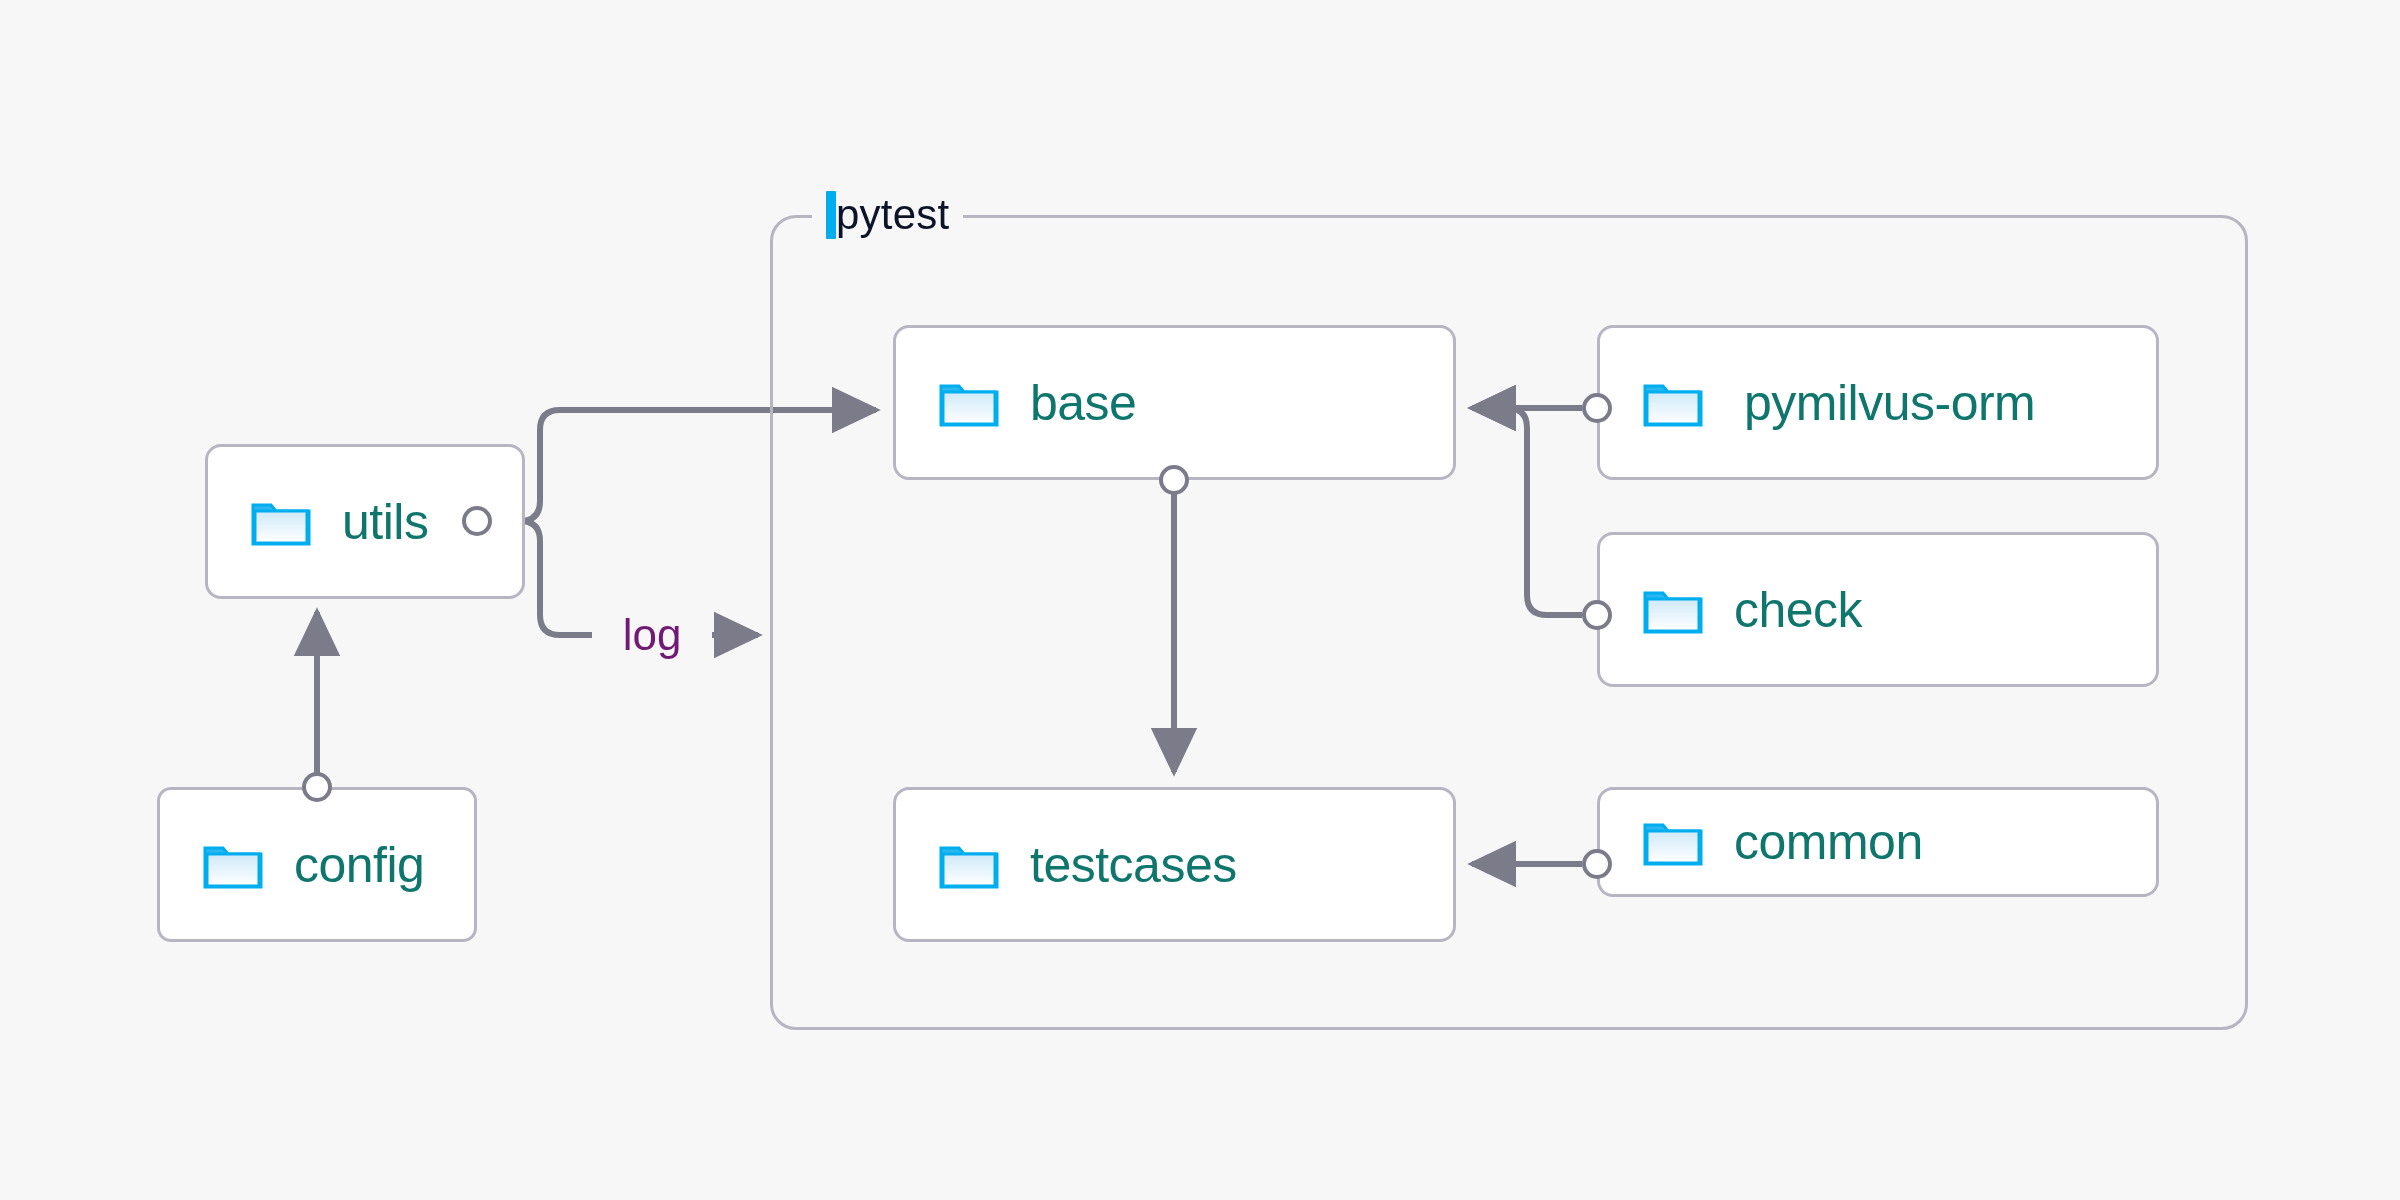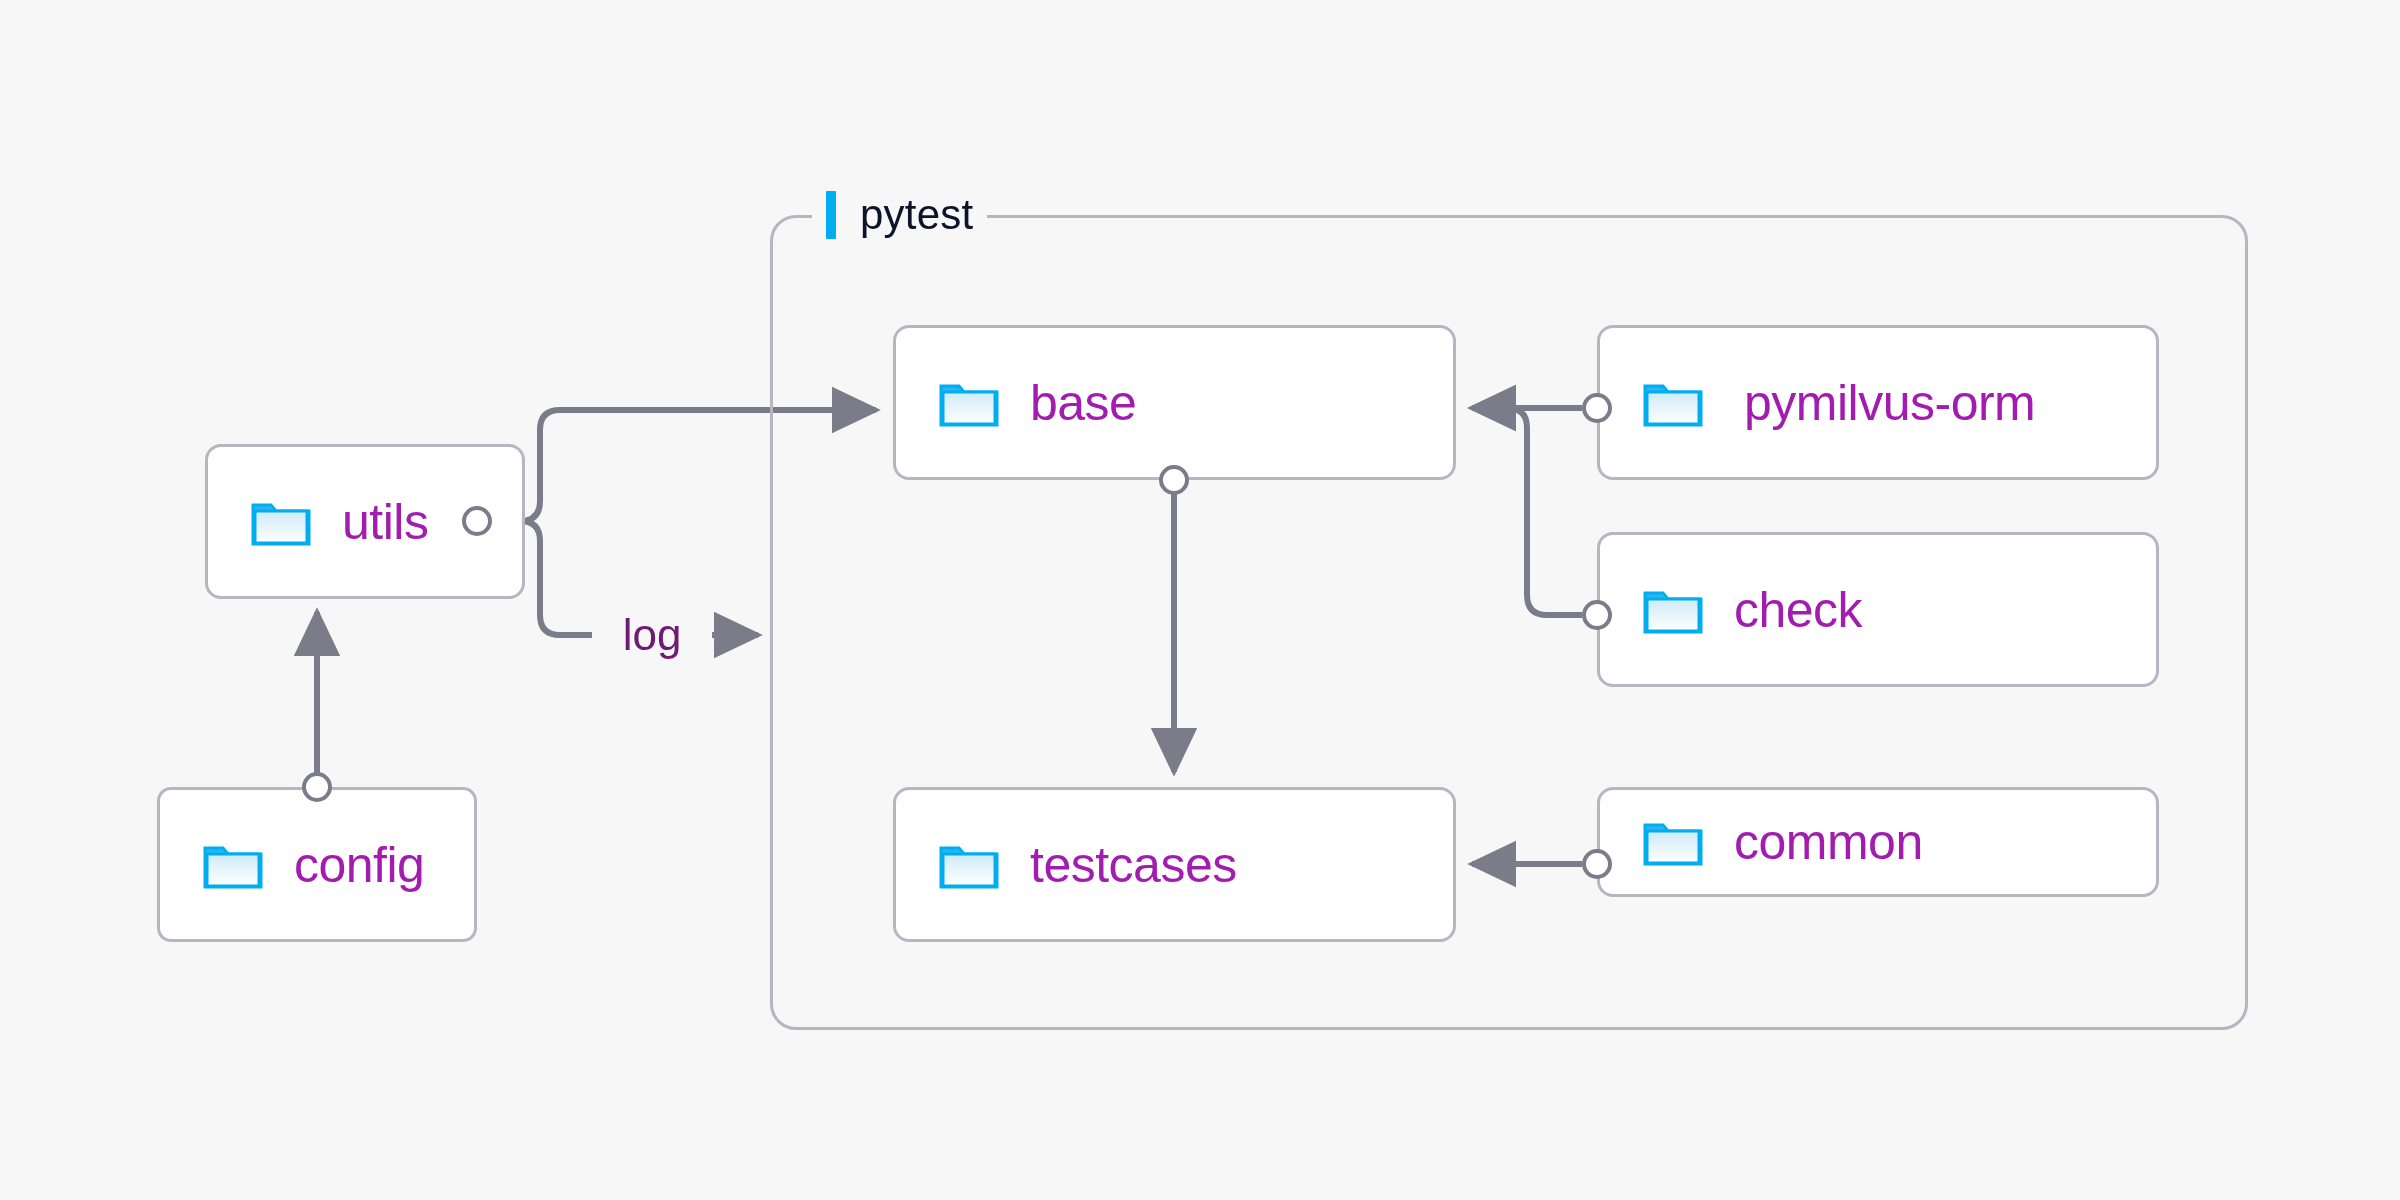--- a/index.html
+++ b/index.html
@@ -28,21 +28,21 @@
     position: absolute;
     border: 3px solid #b7b5c2;
     border-radius: 26px;
     background: transparent;
     box-sizing: border-box;
   }
   .group-label-wrap {
     position: absolute;
     display: flex;
     align-items: center;
-    gap: 24px;
+    gap: 0;
     background: #f7f7f8;
     padding: 0 14px;
     height: 60px;
     box-sizing: border-box;
   }
   .group-bar {
     width: 10px;
     height: 48px;
     background: #00AEEF;
     border-radius: 1px;
@@ -62,21 +62,21 @@
     border: 3px solid #b7b5c2;
     border-radius: 16px;
     box-sizing: border-box;
     display: flex;
     align-items: center;
     padding-left: 42px;
     gap: 30px;
   }
   .node-label {
     font-size: 50px;
-    color: #a21caf;
+    color: #0f766e;
     white-space: nowrap;
     letter-spacing: -0.5px;
   }
 
   
   .folder-icon {
     width: 62px;
     height: 54px;
     flex: none;
     position: relative;

